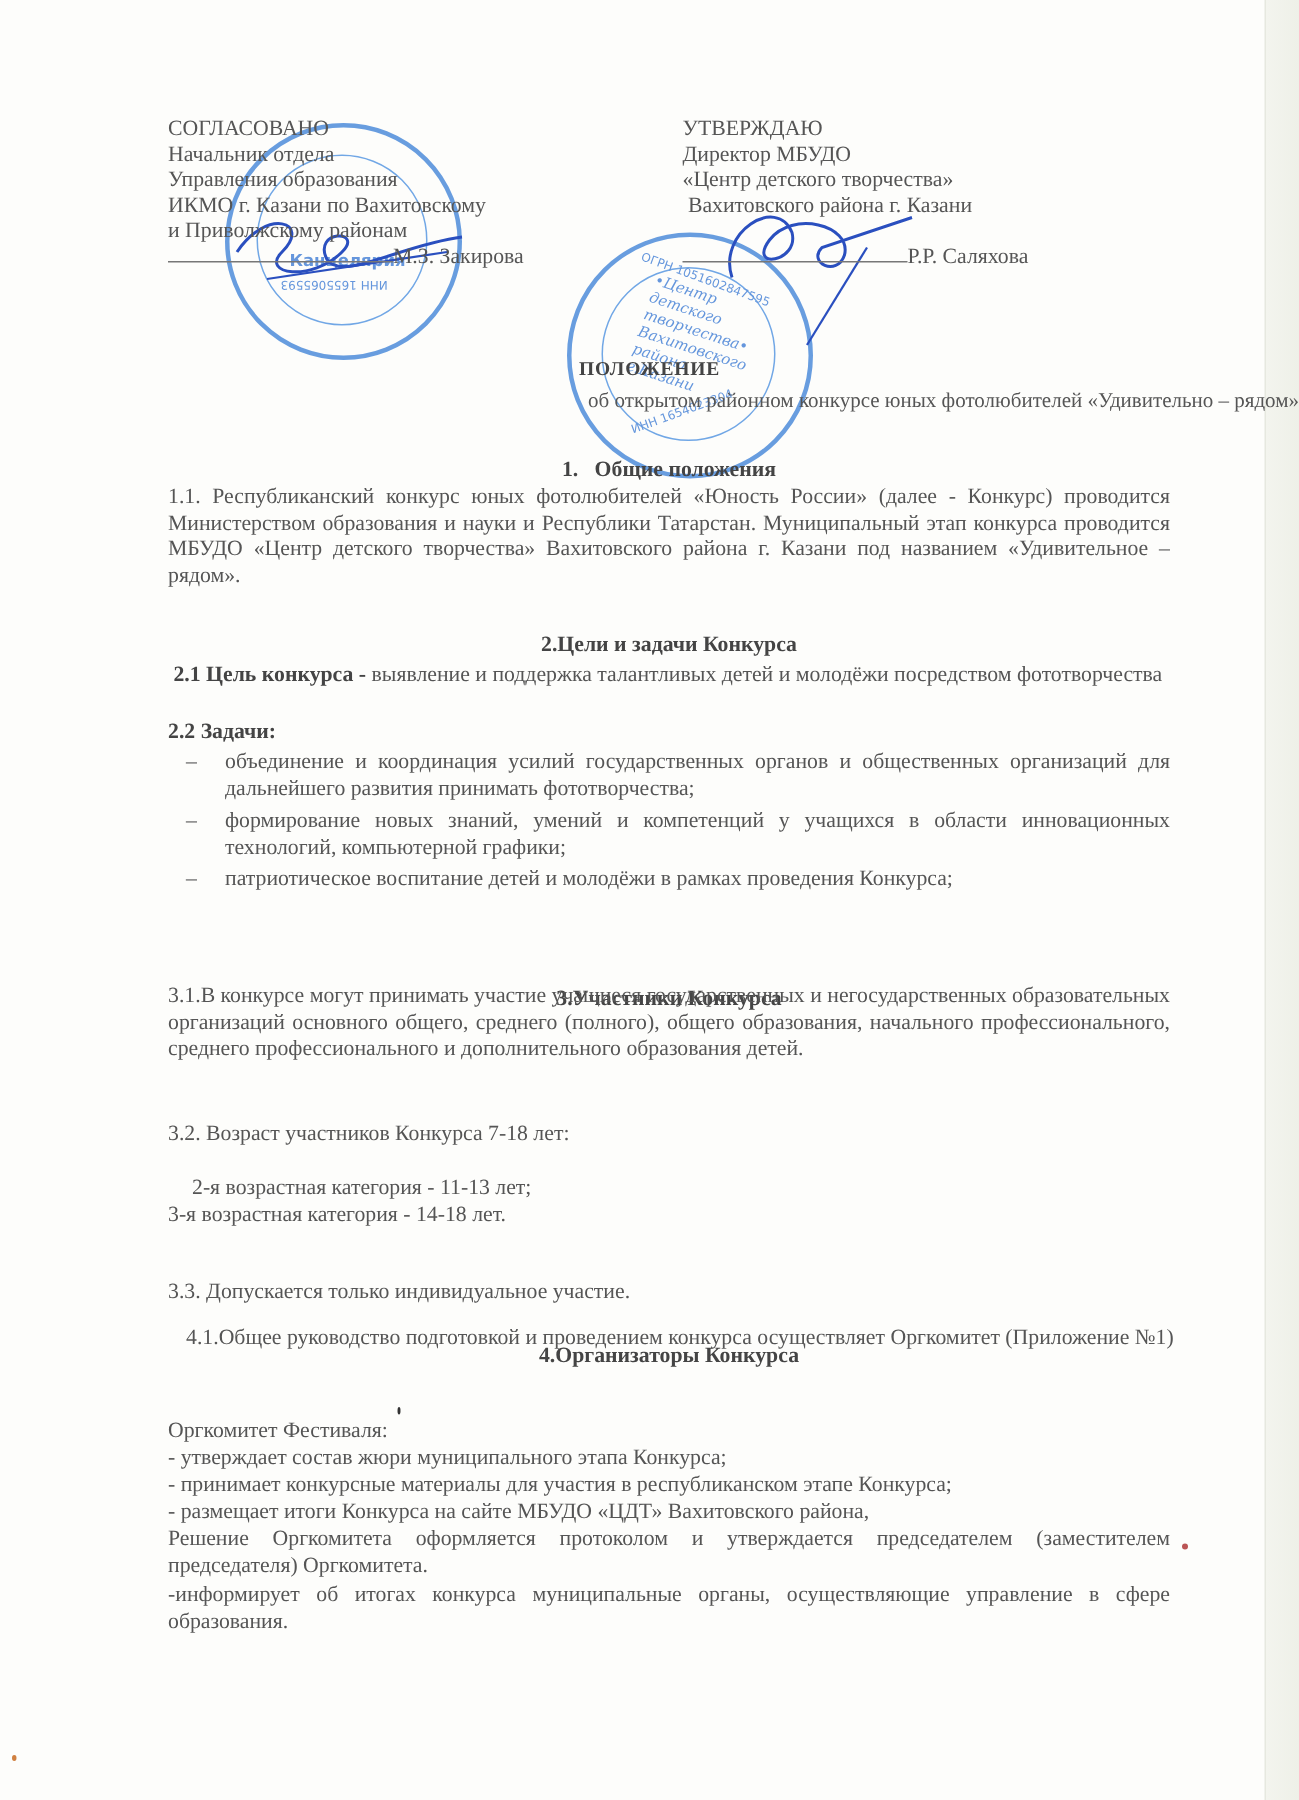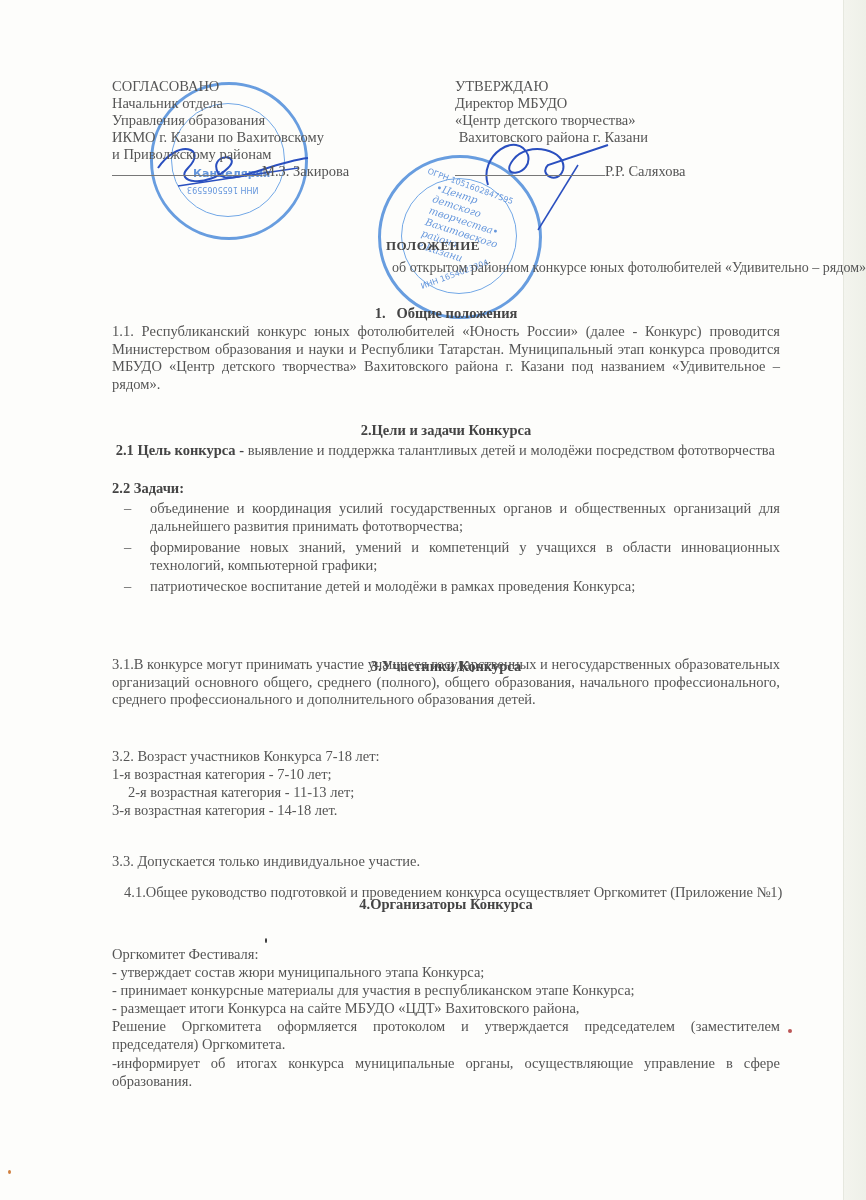--- a/index.html
+++ b/index.html
@@ -109,21 +109,20 @@
   <div class="body-text b" style="top:480px;">2.2 Задачи:</div>
   <ul class="body-text bullets" style="top:500px;">
     <li>объединение и координация усилий государственных органов и общественных организаций для дальнейшего развития принимать фототворчества;</li>
     <li style="margin-top:4px;">формирование новых знаний, умений и компетенций у учащихся в области инновационных технологий, компьютерной графики;</li>
     <li style="margin-top:4px;">патриотическое воспитание детей и молодёжи в рамках проведения Конкурса;</li>
   </ul>
 
   <div class="body-text sec-h" style="top:658px;">3.Участники Конкурса</div>
   <div class="body-text just" style="top:656px;">3.1.В конкурсе могут принимать участие учащиеся государственных и негосударственных образовательных организаций основного общего, среднего (полного), общего образования, начального профессионального, среднего профессионального и дополнительного образования детей.</div>
   <div class="body-text" style="top:748px;">3.2. Возраст участников Конкурса 7-18 лет:</div>
-  <div class="body-text" style="top:766px;">1-я возрастная категория - 7-10 лет;</div>
   <div class="body-text" style="top:784px;margin-left:16px;">2-я возрастная категория - 11-13 лет;</div>
   <div class="body-text" style="top:802px;">3-я возрастная категория - 14-18 лет.</div>
   <div class="body-text" style="top:853px;">3.3. Допускается только индивидуальное участие.</div>
 
   <div class="body-text sec-h" style="top:868px;margin-top:28px;">4.Организаторы Конкурса</div>
   <div class="body-text just" style="top:882px;line-height:20px;margin-left:12px;">4.1.Общее руководство подготовкой и  проведением  конкурса осуществляет Оргкомитет (Приложение №1)</div>
   <div class="body-text" style="top:946px;">Оргкомитет Фестиваля:</div>
   <div class="body-text" style="top:964px;">- утверждает состав жюри муниципального  этапа Конкурса;</div>
   <div class="body-text" style="top:982px;">- принимает конкурсные материалы для участия в республиканском  этапе Конкурса;</div>
   <div class="body-text" style="top:1000px;">- размещает итоги Конкурса на сайте МБУДО «ЦДТ» Вахитовского района,</div>

